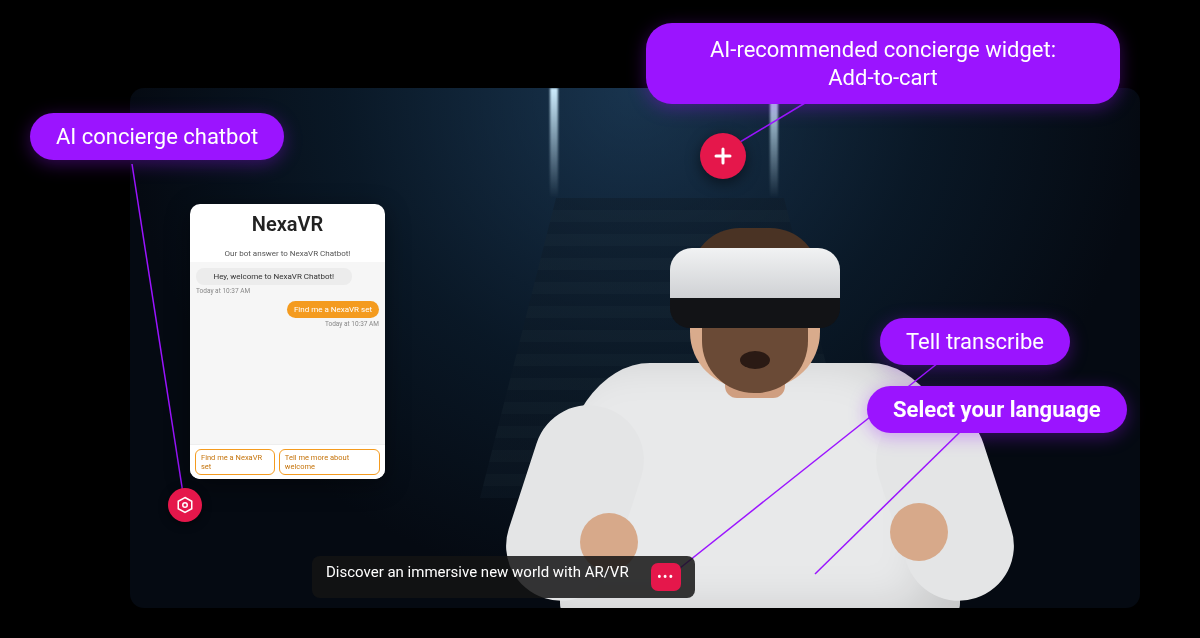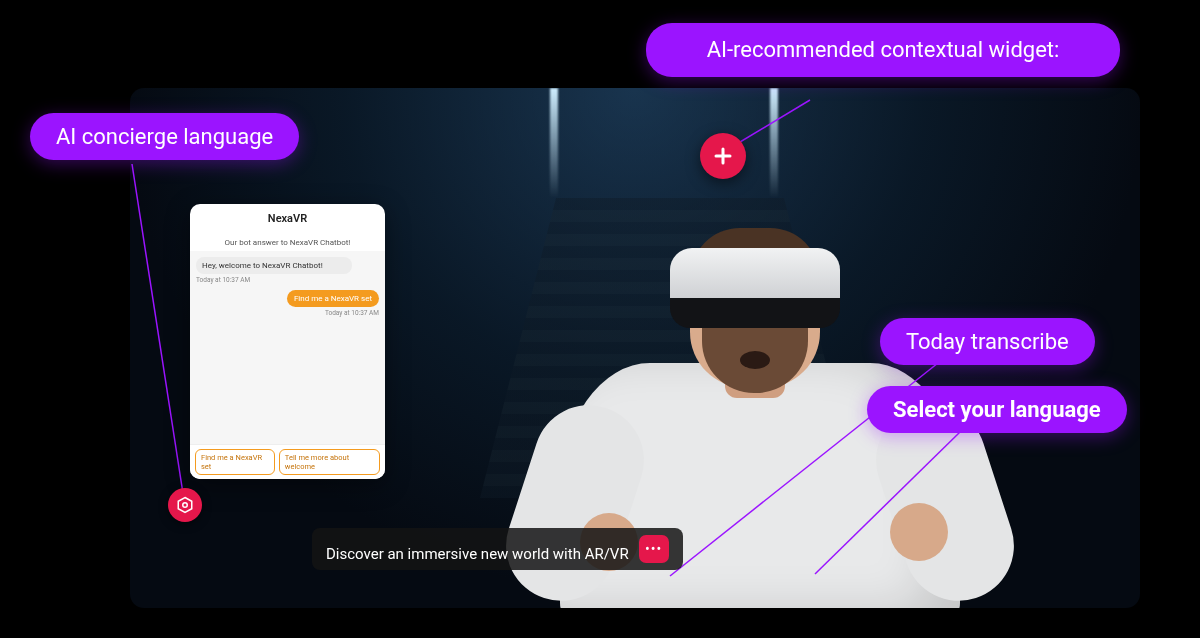--- a/index.html
+++ b/index.html
@@ -151,30 +151,31 @@
     background: #fff;
     border-radius: 10px;
     box-shadow: 0 6px 24px rgba(0,0,0,0.4);
     display: flex;
     flex-direction: column;
     overflow: hidden;
     font-size: 9px;
     color: #333;
   }
   .chat-header { text-align:center; padding: 8px 6px 4px; }
-  .chat-title { font-size: 11px; font-weight: 600; color: #222; }
+  .chat-title { font-size: 20px; font-weight: 600; color: #222; }
   .chat-sub   { font-size: 8px; color: #555; margin-top: 13px; }
   .chat-body  { flex: 1; background: #f6f6f6; padding: 6px; position: relative; }
   .msg-in {
     background: #ececec;
     border-radius: 8px;
     padding: 4px 6px;
     font-size: 8px;
     max-width: 85%;
     margin-bottom: 2px;
+    text-align: center;
   }
   .msg-ts { font-size: 6.5px; color: #888; margin-bottom: 6px; }
   .msg-out {
     background: #f49b1f;
     color: #fff;
     border-radius: 10px;
     padding: 4px 7px;
     font-size: 8px;
     float: right;
     clear: both;
@@ -240,29 +241,29 @@
     display:flex; align-items:center; justify-content:center;
     color:#fff;
     box-shadow: 0 4px 14px rgba(0,0,0,0.5);
   }
   .add-cart svg { width: 24px; height:24px; }
 
   
   .caption-bar {
     position: absolute;
     left: 312px;
-    top: 528px;
+    top: 556px;
     background: rgba(20,20,20,0.85);
     color: #fff;
     font-size: 15px;
     padding: 7px 14px;
     border-radius: 8px;
     display:flex;
-    align-items:flex-end;
-    gap: 10px;
+    align-items:flex-start;
+    gap: 22px;
   }
   .more-btn {
     width: 30px; height: 28px;
     background: #e5174b;
     border-radius: 7px;
     display:flex; align-items:center; justify-content:center;
     color:#fff;
     font-size: 14px;
     letter-spacing: 1px;
   }
@@ -318,25 +319,26 @@
   </div>
 </div>
 
 <svg class="connectors">
   <line x1="132" y1="164" x2="184" y2="500" stroke="#9b14ff" stroke-width="1.5"></line>
   <line x1="810" y1="100" x2="730" y2="148" stroke="#9b14ff" stroke-width="1.5"></line>
   <line x1="938" y1="363" x2="670" y2="576" stroke="#9b14ff" stroke-width="1.5"></line>
   <line x1="960" y1="432" x2="815" y2="574" stroke="#9b14ff" stroke-width="1.5"></line>
 </svg>
 
-<div class="callout c1">AI concierge language</div>
+<div class="callout c1">AI concierge chatbot</div>
 <div class="callout big c2">
-  <div>AI-recommended contextual widget:</div>
-</div>
-<div class="callout c3">Today transcribe</div>
+  <div>AI-recommended concierge widget:</div>
+  <div>Add-to-cart</div>
+</div>
+<div class="callout c3">Tell transcribe</div>
 <div class="callout c4">Select your language</div>
 
 <div class="chatbot">
   <div class="chat-header">
     <div class="chat-title">NexaVR</div>
     <div class="chat-sub">Our bot answer to NexaVR Chatbot!</div>
   </div>
   <div class="chat-body">
     <div class="msg-in">Hey, welcome to NexaVR Chatbot!</div>
     <div class="msg-ts">Today at 10:37 AM</div>

